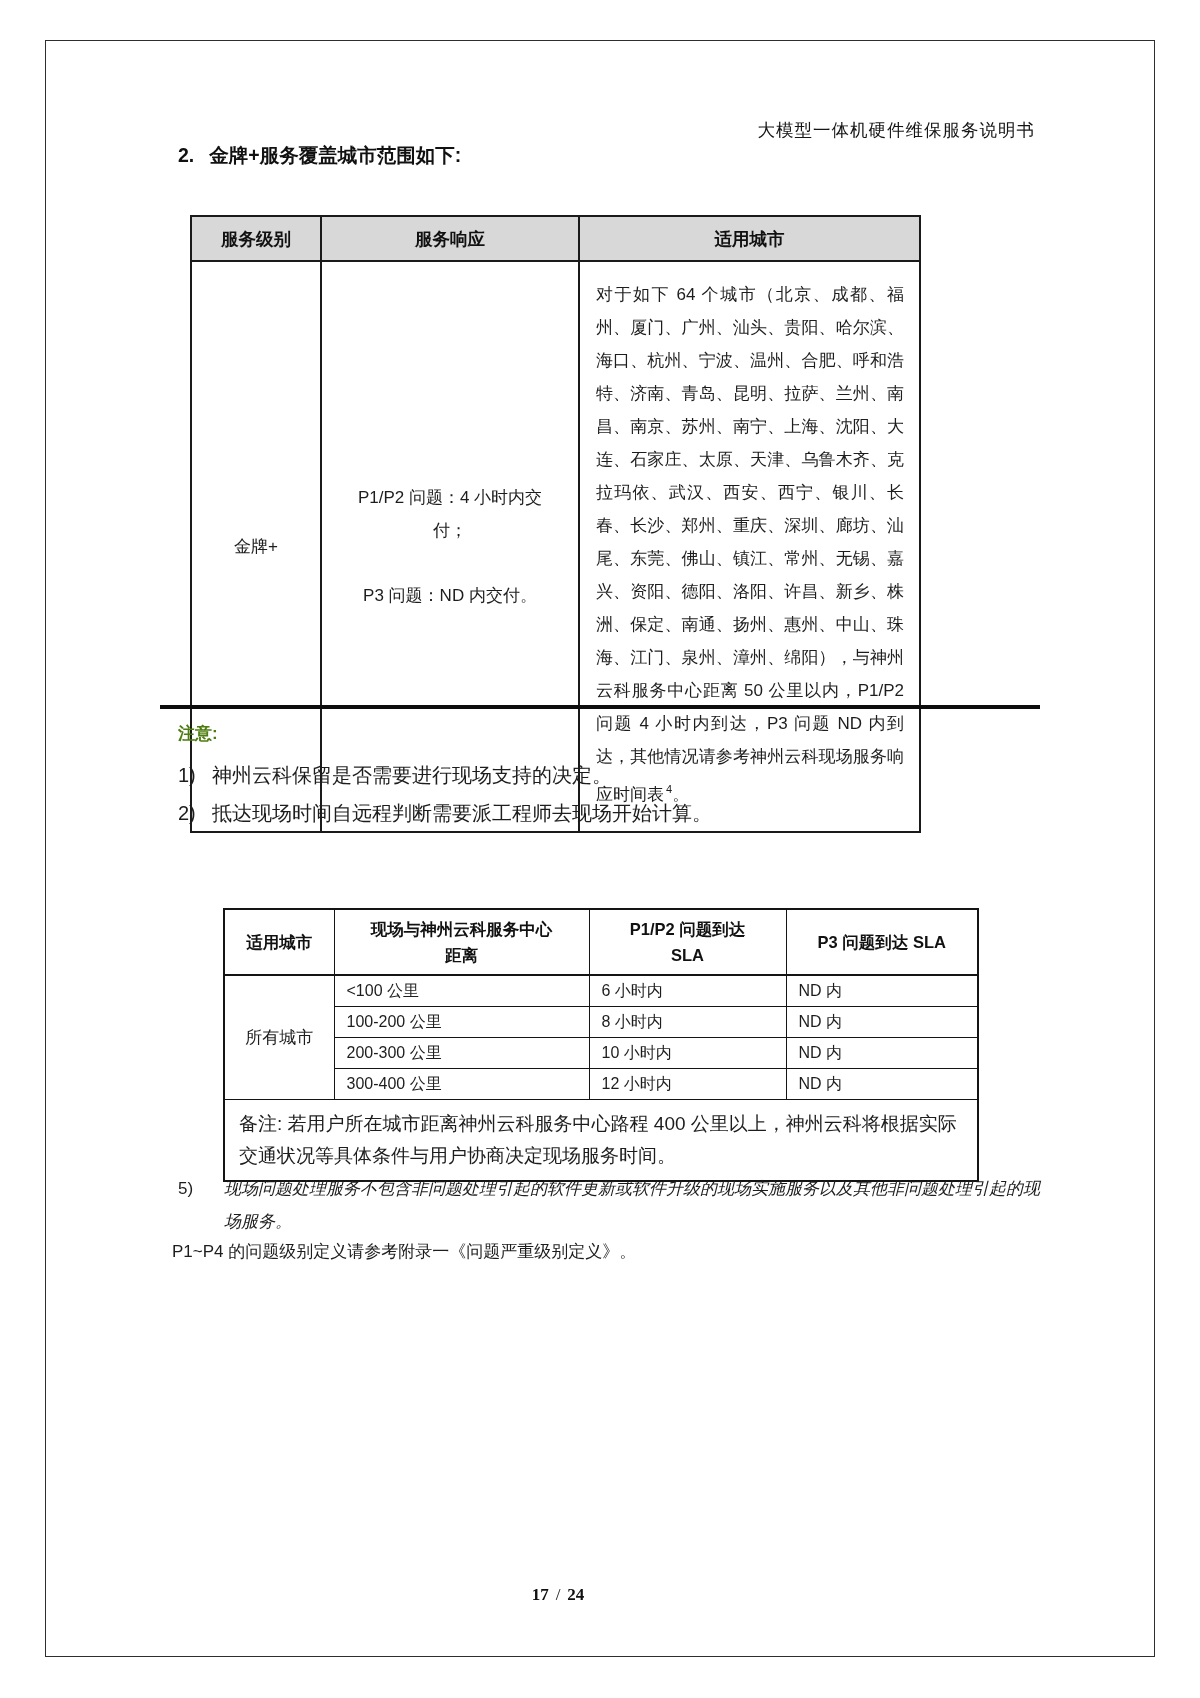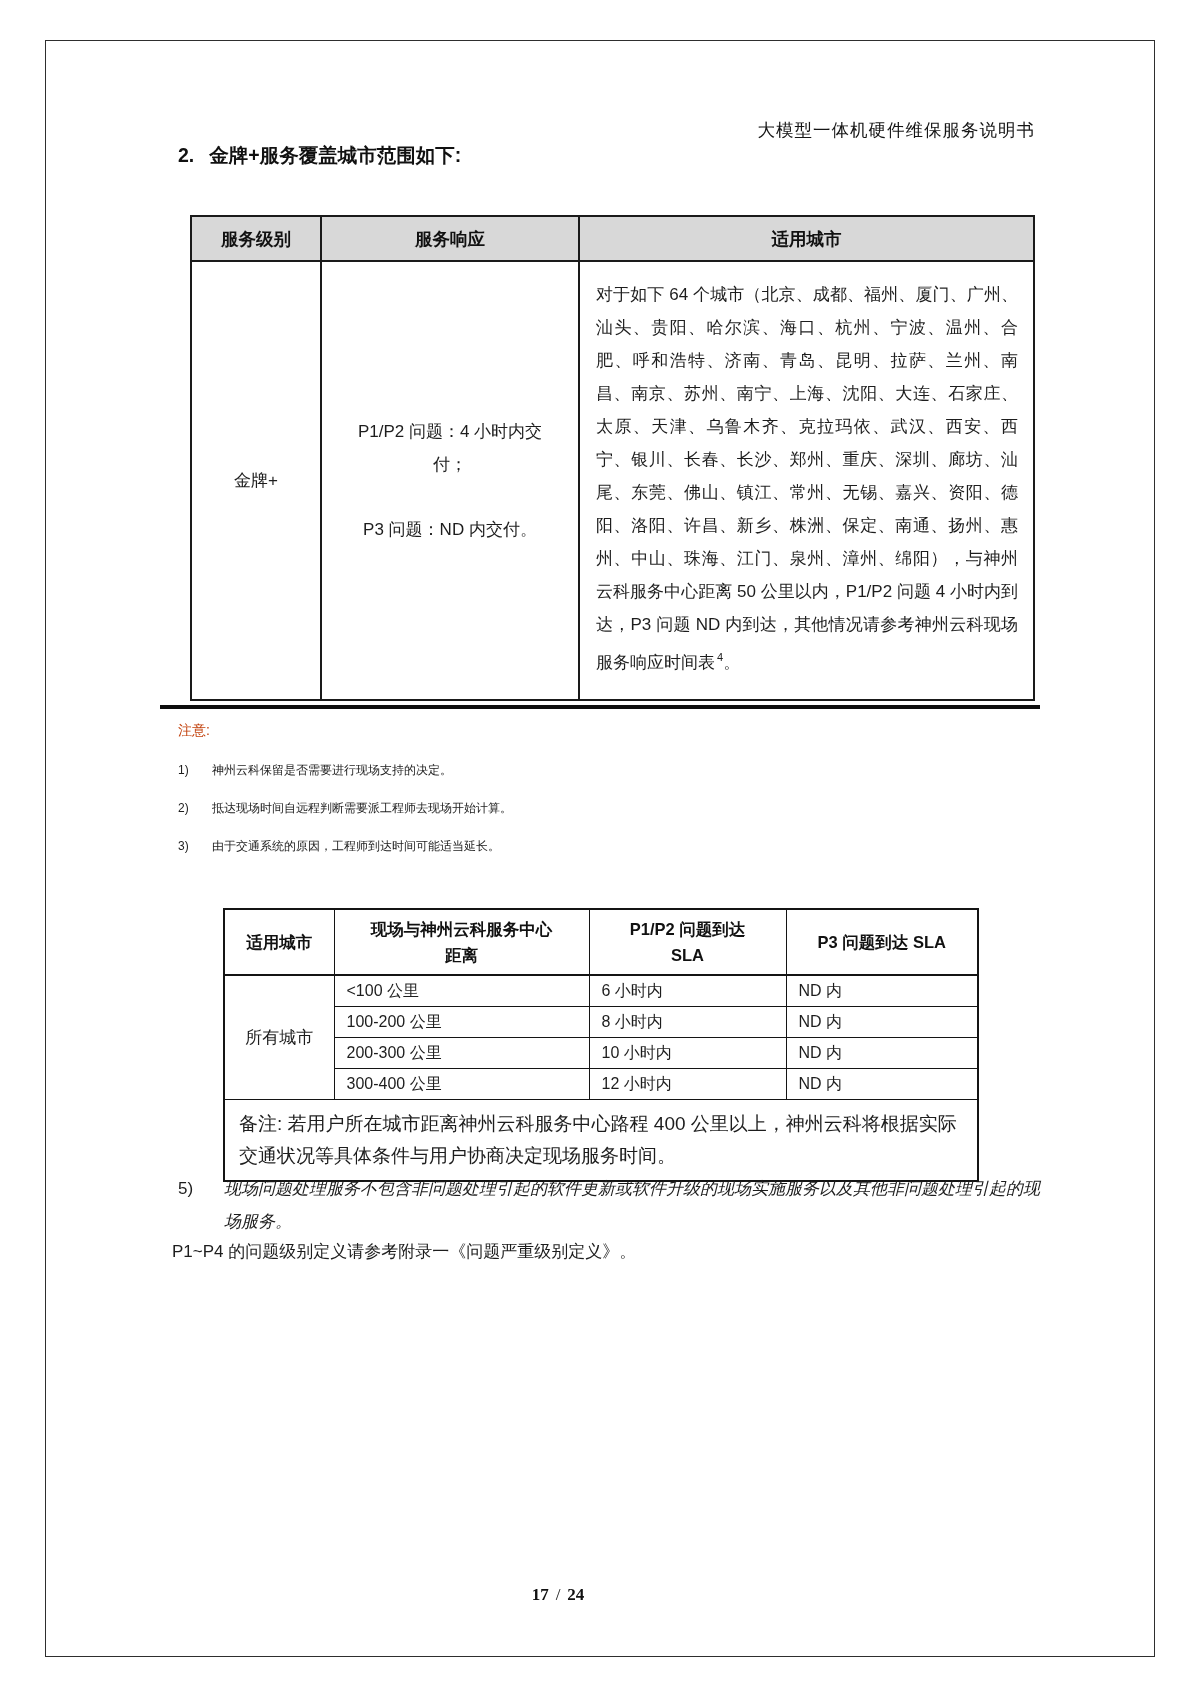--- a/index.html
+++ b/index.html
@@ -11,38 +11,38 @@
 
   .doc-header {
     position:absolute; top:74px; right:165px;
     font-family:"Liberation Serif","DejaVu Serif",serif; font-size:17.5px; color:#141414; letter-spacing:1px;margin-top:44px;
   }
 
   .heading { position:absolute; left:178px; top:142px; font-size:19.5px; font-weight:bold; color:#111; }
   .heading .num { display:inline-block; margin-right:15px; }
 
   
-  .t1 { position:absolute; left:190px; top:215px; width:845px; border-collapse:collapse; table-layout:fixed; }
+  .t1 { position:absolute; left:190px; top:215px; width:731px; border-collapse:collapse; table-layout:fixed; }
   .t1 th {
     background:#d8d8d8; border:2px solid #1a1a1a; height:43px;
     font-size:17.5px; font-weight:bold; text-align:center; color:#111; padding:0;
   }
   .t1 td { border:2px solid #1a1a1a; vertical-align:middle; }
   .t1 .c-level { text-align:center; font-size:17px; height:404px; }
   .t1 .c-resp { padding:0 27px; }
   .t1 .c-resp p { text-align:center; font-size:17px; line-height:33px; margin:4px; }
   .t1 .c-resp p.first { margin-bottom:32px; }
   .t1 .c-cities { padding:16px 15px 20px 16px; }
   .t1 .cities { font-size:17px; line-height:33px; text-align:justify; text-align-last:left; }
   .t1 .cities sup { font-size:11px; margin-left:2px; }
 
   .divider { position:absolute; left:160px; top:705px; width:880px; height:4px; background:#0d0d0d; }
 
-  .notes-label { position:absolute; left:178px; top:722px; font-size:14px; font-weight:normal; color:#c2410c; }
-  .note-item { position:absolute; left:178px; width:866px; font-size:12px; color:#1d1d1d; }
+  .notes-label { position:absolute; left:178px; top:722px; font-size:17px; font-weight:bold; color:#4d7c0f; }
+  .note-item { position:absolute; left:178px; width:866px; font-size:20px; color:#1d1d1d; }
   .note-item .n { display:inline-block; width:34px; }
   .ni-1 { top:762px; } .ni-2 { top:800px; } .ni-3 { top:838px; } .ni-4 { top:876px; }
 
   
   .t2 { position:absolute; left:223px; top:908px; width:756px; border-collapse:collapse; table-layout:fixed; border:2px solid #141414; }
   .t2 th {
     border:1px solid #141414; border-bottom:2px solid #141414;
     height:64px; font-size:16.5px; font-weight:bold; text-align:center; line-height:26px; padding:0; color:#111;
   }
   .t2 td { border:1px solid #141414; height:30px; font-size:16px; padding:0 8px 0 12px; vertical-align:middle; }
@@ -104,23 +104,20 @@
   <div class="divider"></div>
 
   <div class="notes-label">注意:</div>
 
   <div class="note-item ni-1">
     <span class="n">1)</span><span>神州云科保留是否需要进行现场支持的决定。</span>
   </div>
   <div class="note-item ni-2">
     <span class="n">2)</span><span>抵达现场时间自远程判断需要派工程师去现场开始计算。</span>
   </div>
-  <div class="note-item ni-3">
-    <span class="n">3)</span><span>由于交通系统的原因，工程师到达时间可能适当延长。</span>
-  </div>
 
   <table class="t2">
     <colgroup>
         <col style="width:110px">
         <col style="width:255px">
         <col style="width:197px">
         <col>
       </colgroup>
     <thead>
       <tr>

